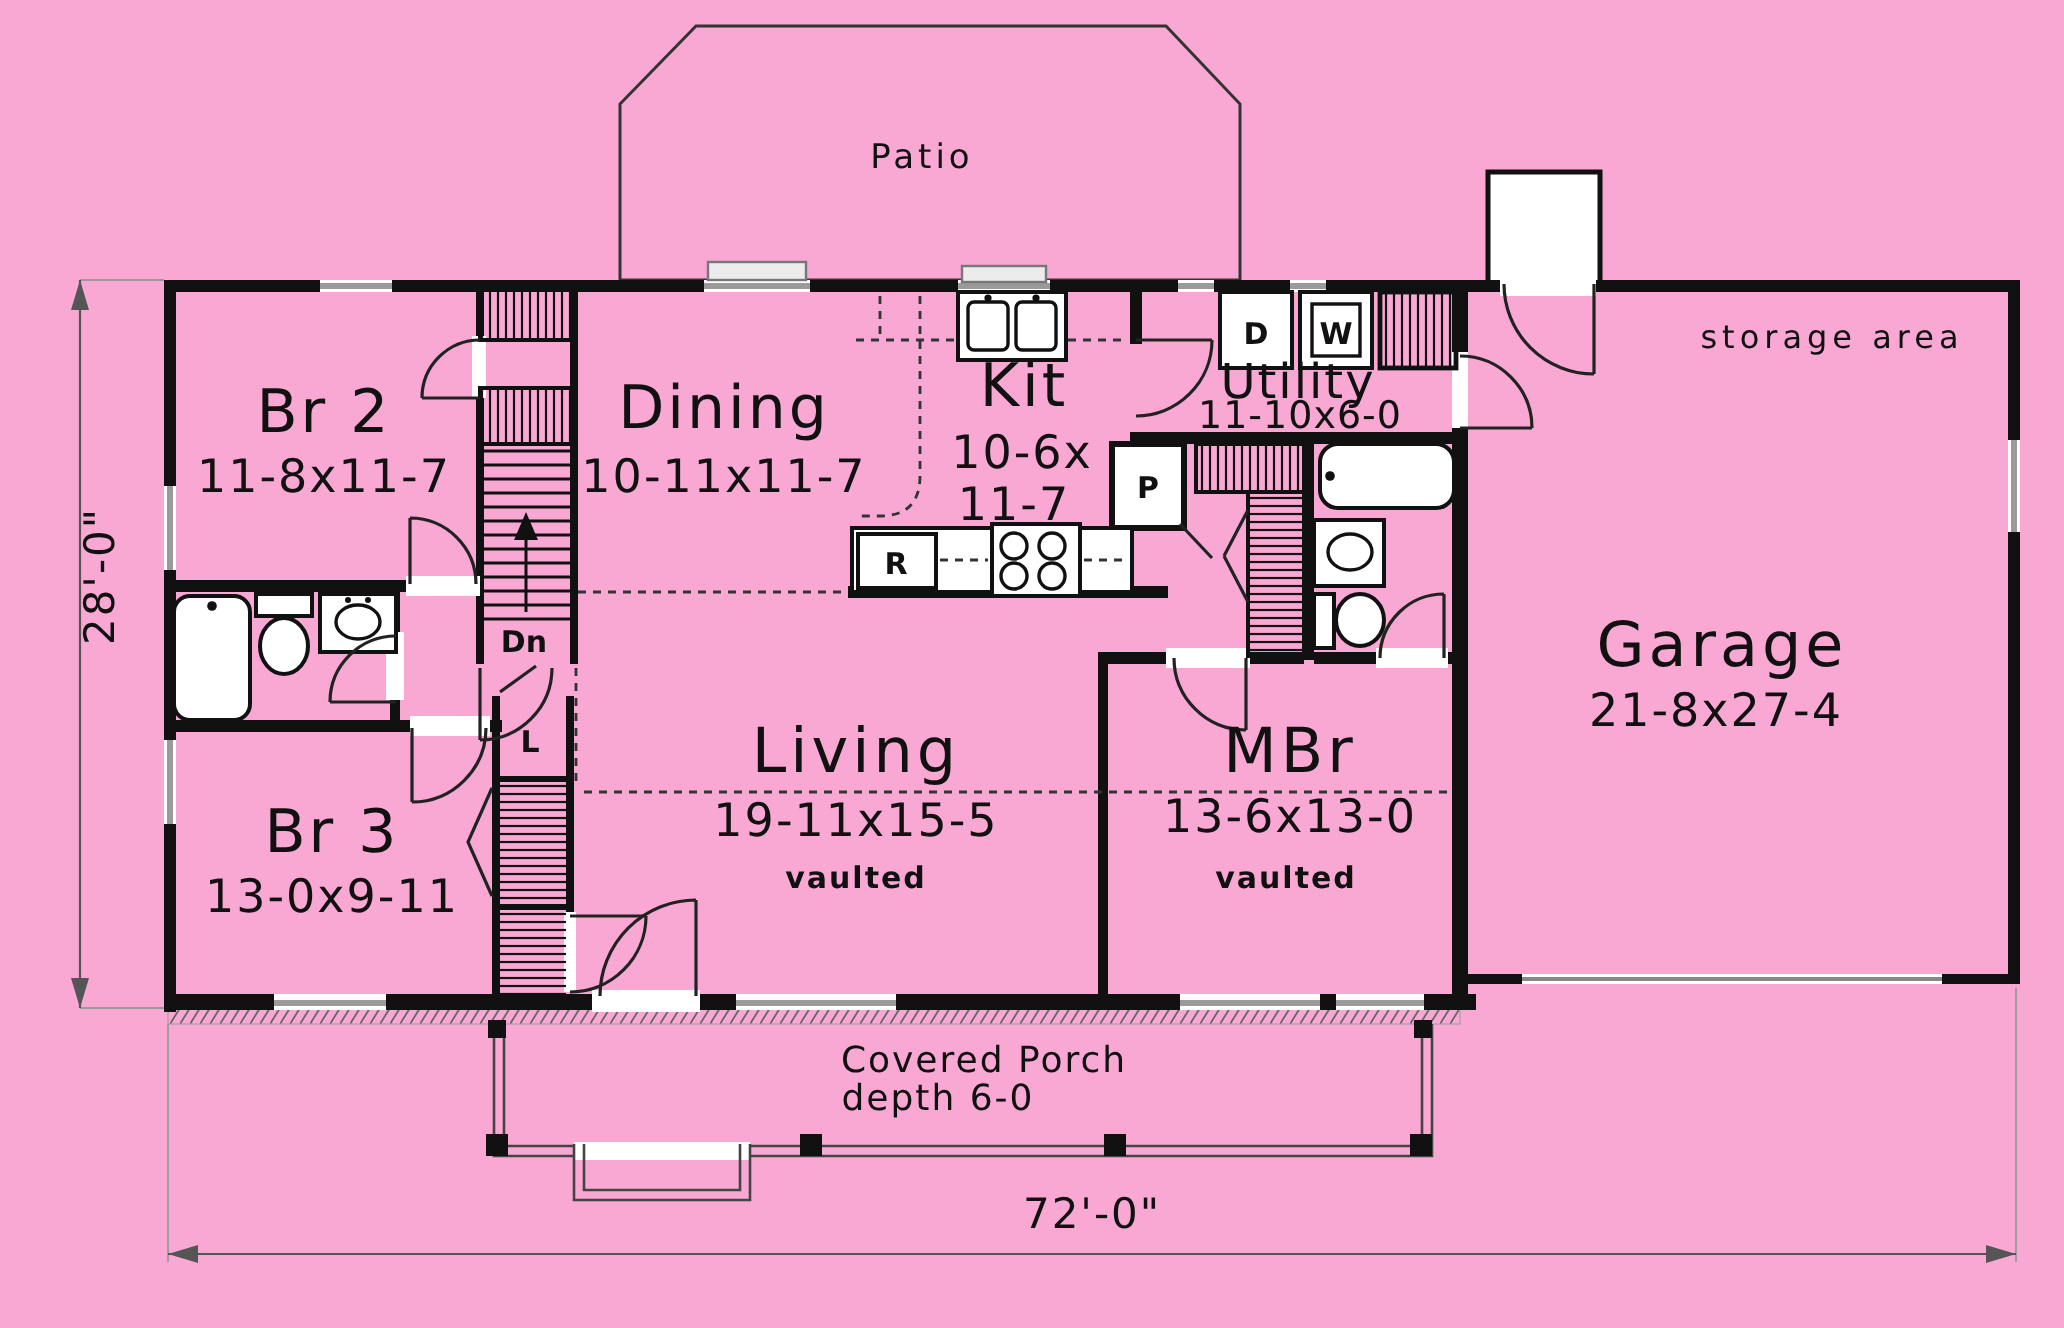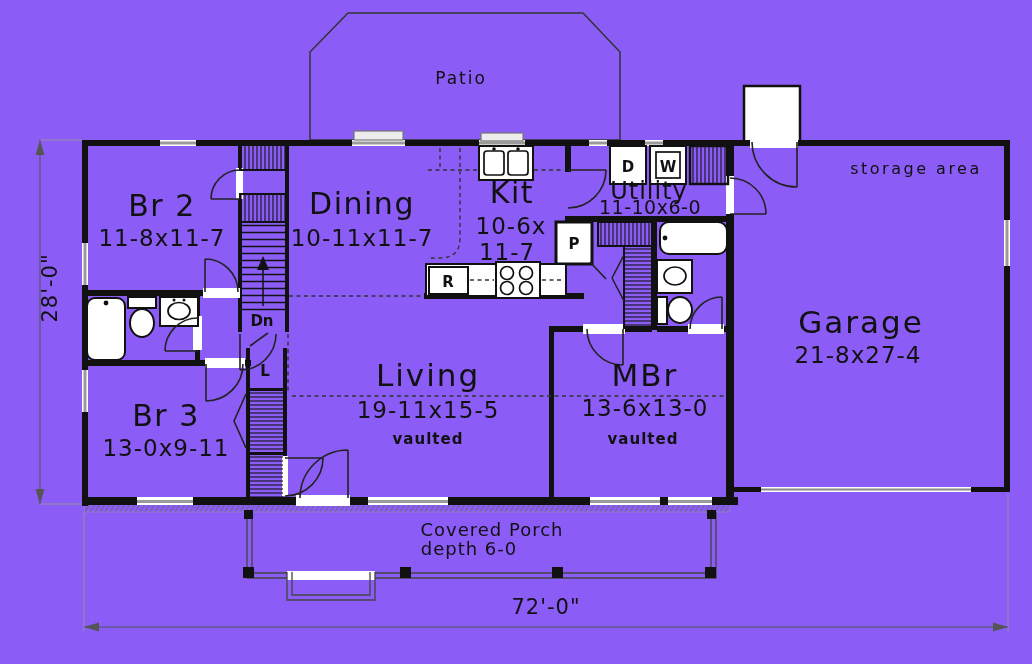--- a/index.html
+++ b/index.html
@@ -1,16 +1,16 @@
 <!DOCTYPE html>
 <html><head>
 <meta charset="utf-8">
 <style>
   html,body{margin:0;padding:0;background:#ffffff;}
-  .stage{position:relative;width:1032px;height:664px;background:#8b5cf6;overflow:hidden;}
+  .stage{position:relative;width:1032px;height:664px;background:#f9a8d4;overflow:hidden;}
   svg{display:block;}
   .t{font-family:"DejaVu Sans",sans-serif;fill:#111;}
   .t-name{font-size:30px;letter-spacing:1.5px;}
   .t-name-lg{font-size:31px;letter-spacing:2px;}
   .t-dims{font-size:23px;letter-spacing:1px;}
   .t-util{font-size:24px;letter-spacing:1px;}
   .t-sub{font-size:19px;letter-spacing:.5px;}
   .t-note{font-size:15px;font-weight:bold;letter-spacing:1px;}
   .t-fix{font-size:15px;font-weight:bold;}
   .t-dim{font-size:21px;letter-spacing:1px;}

